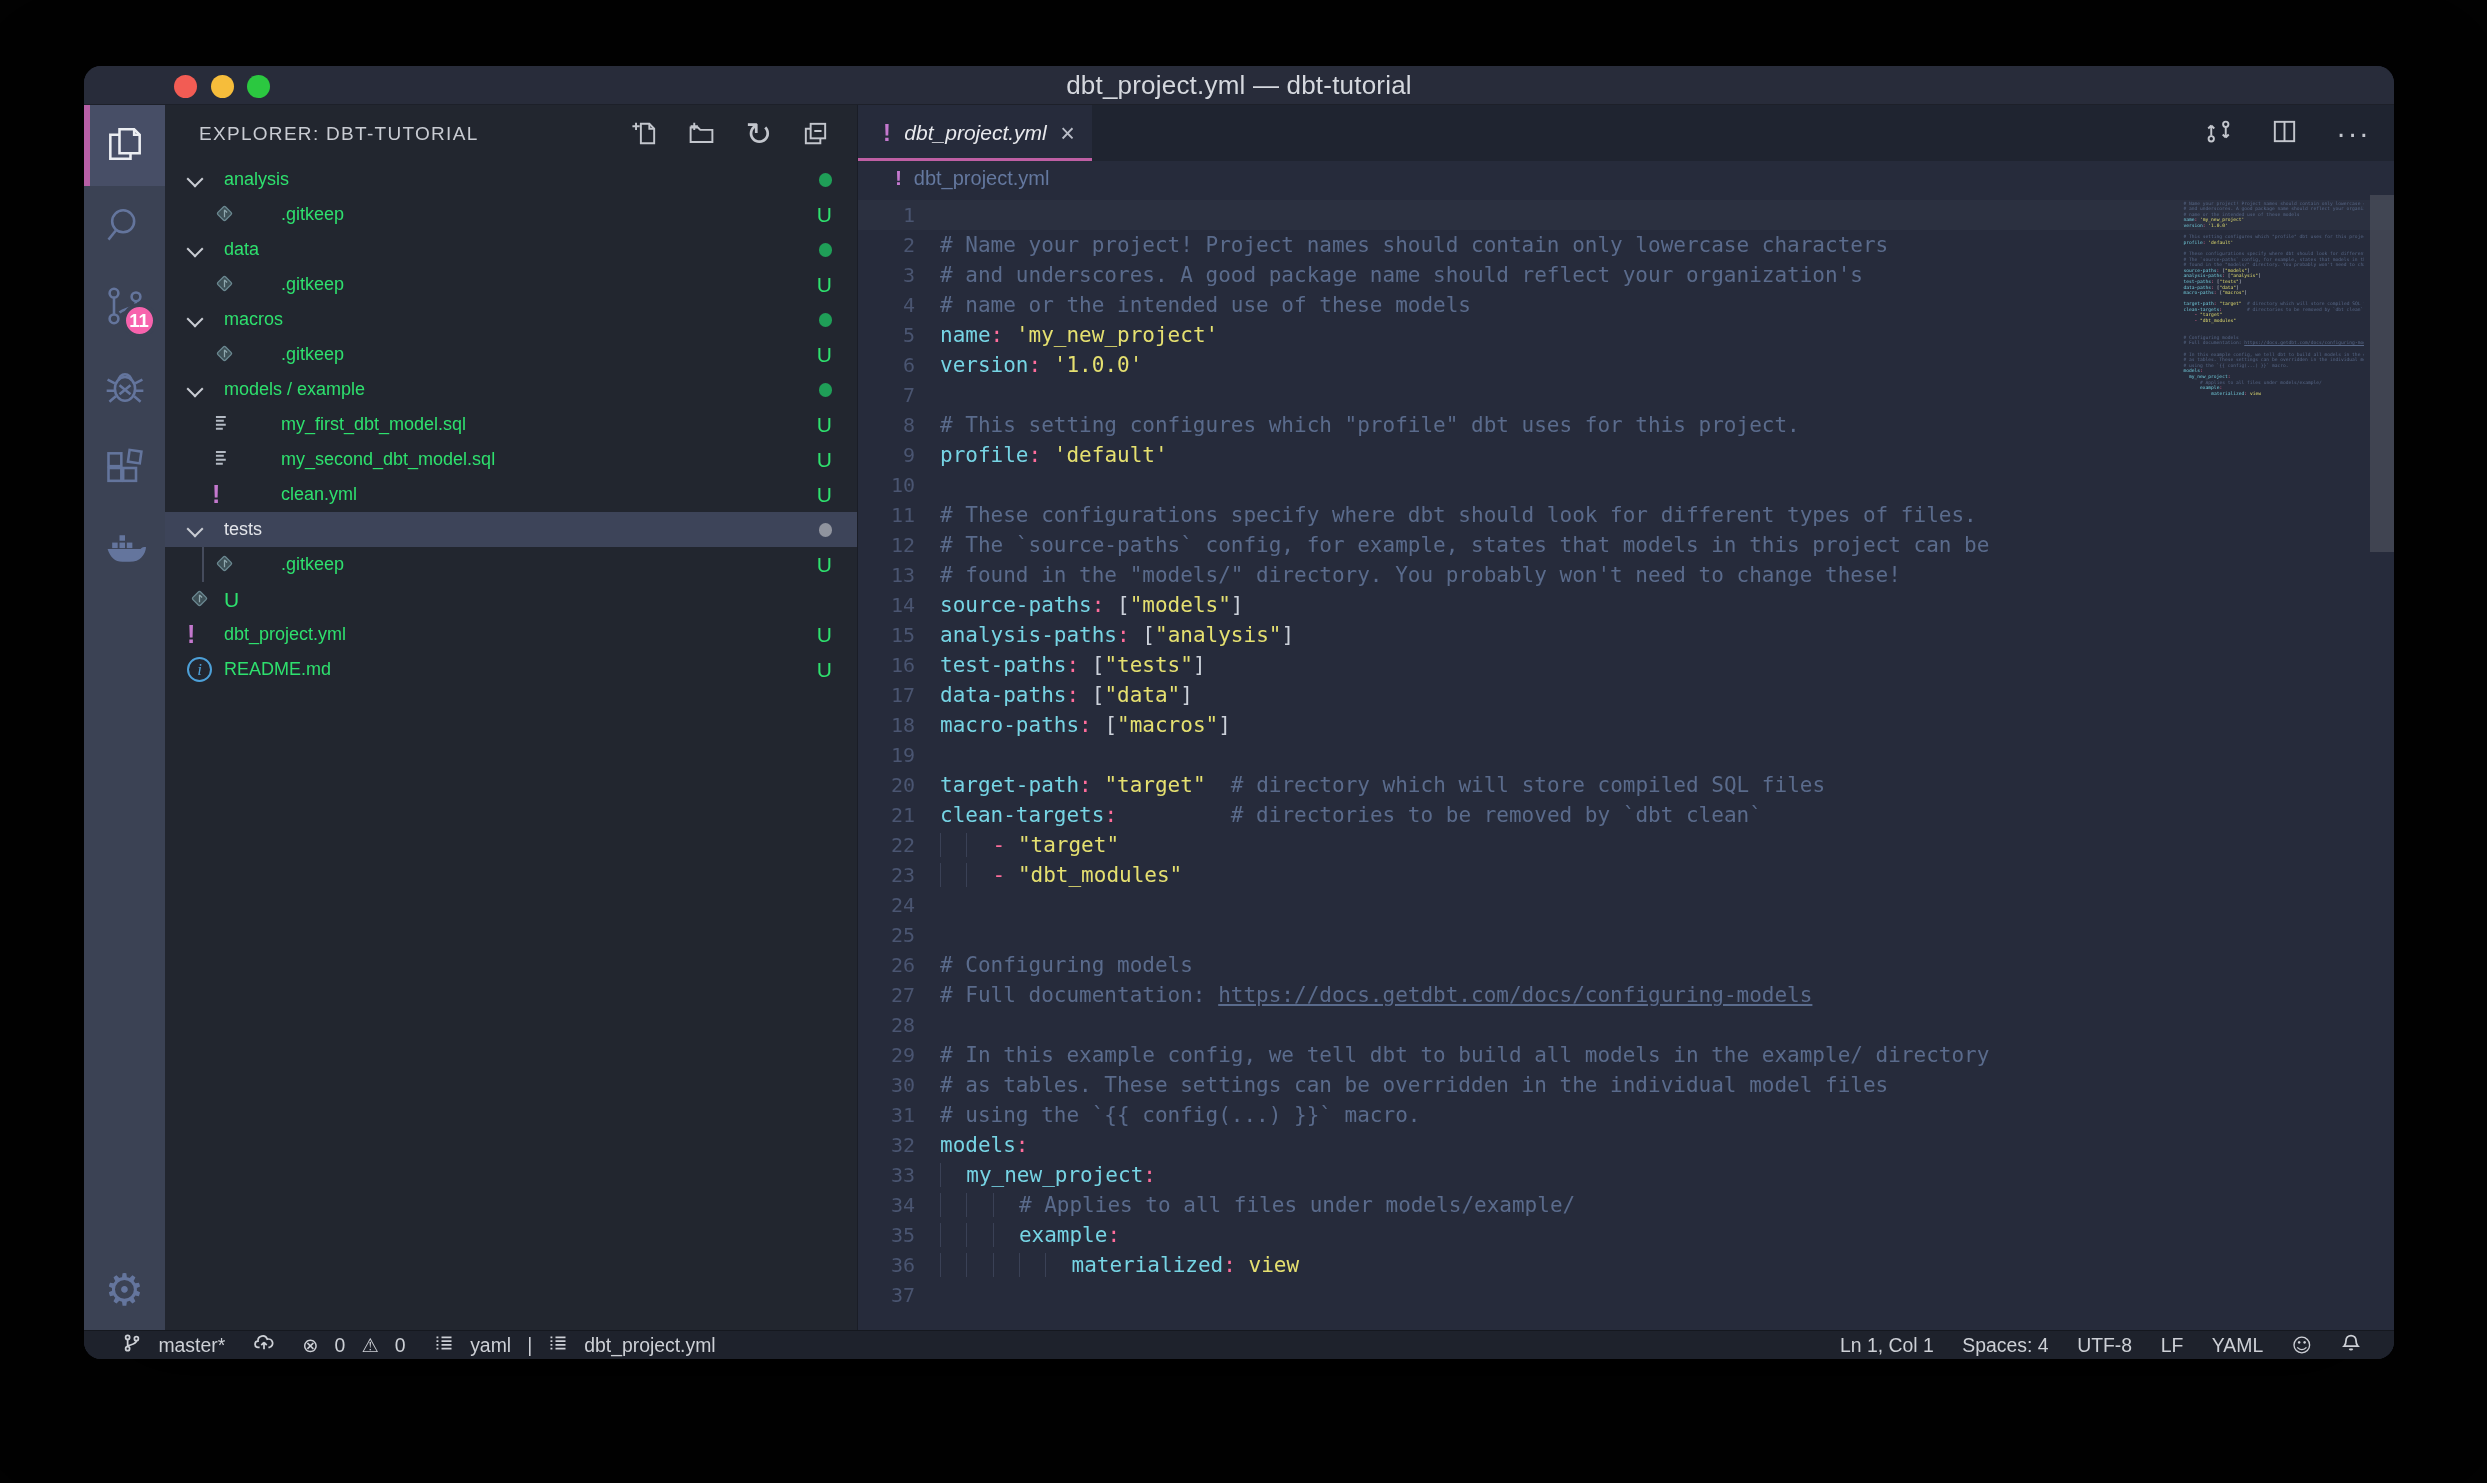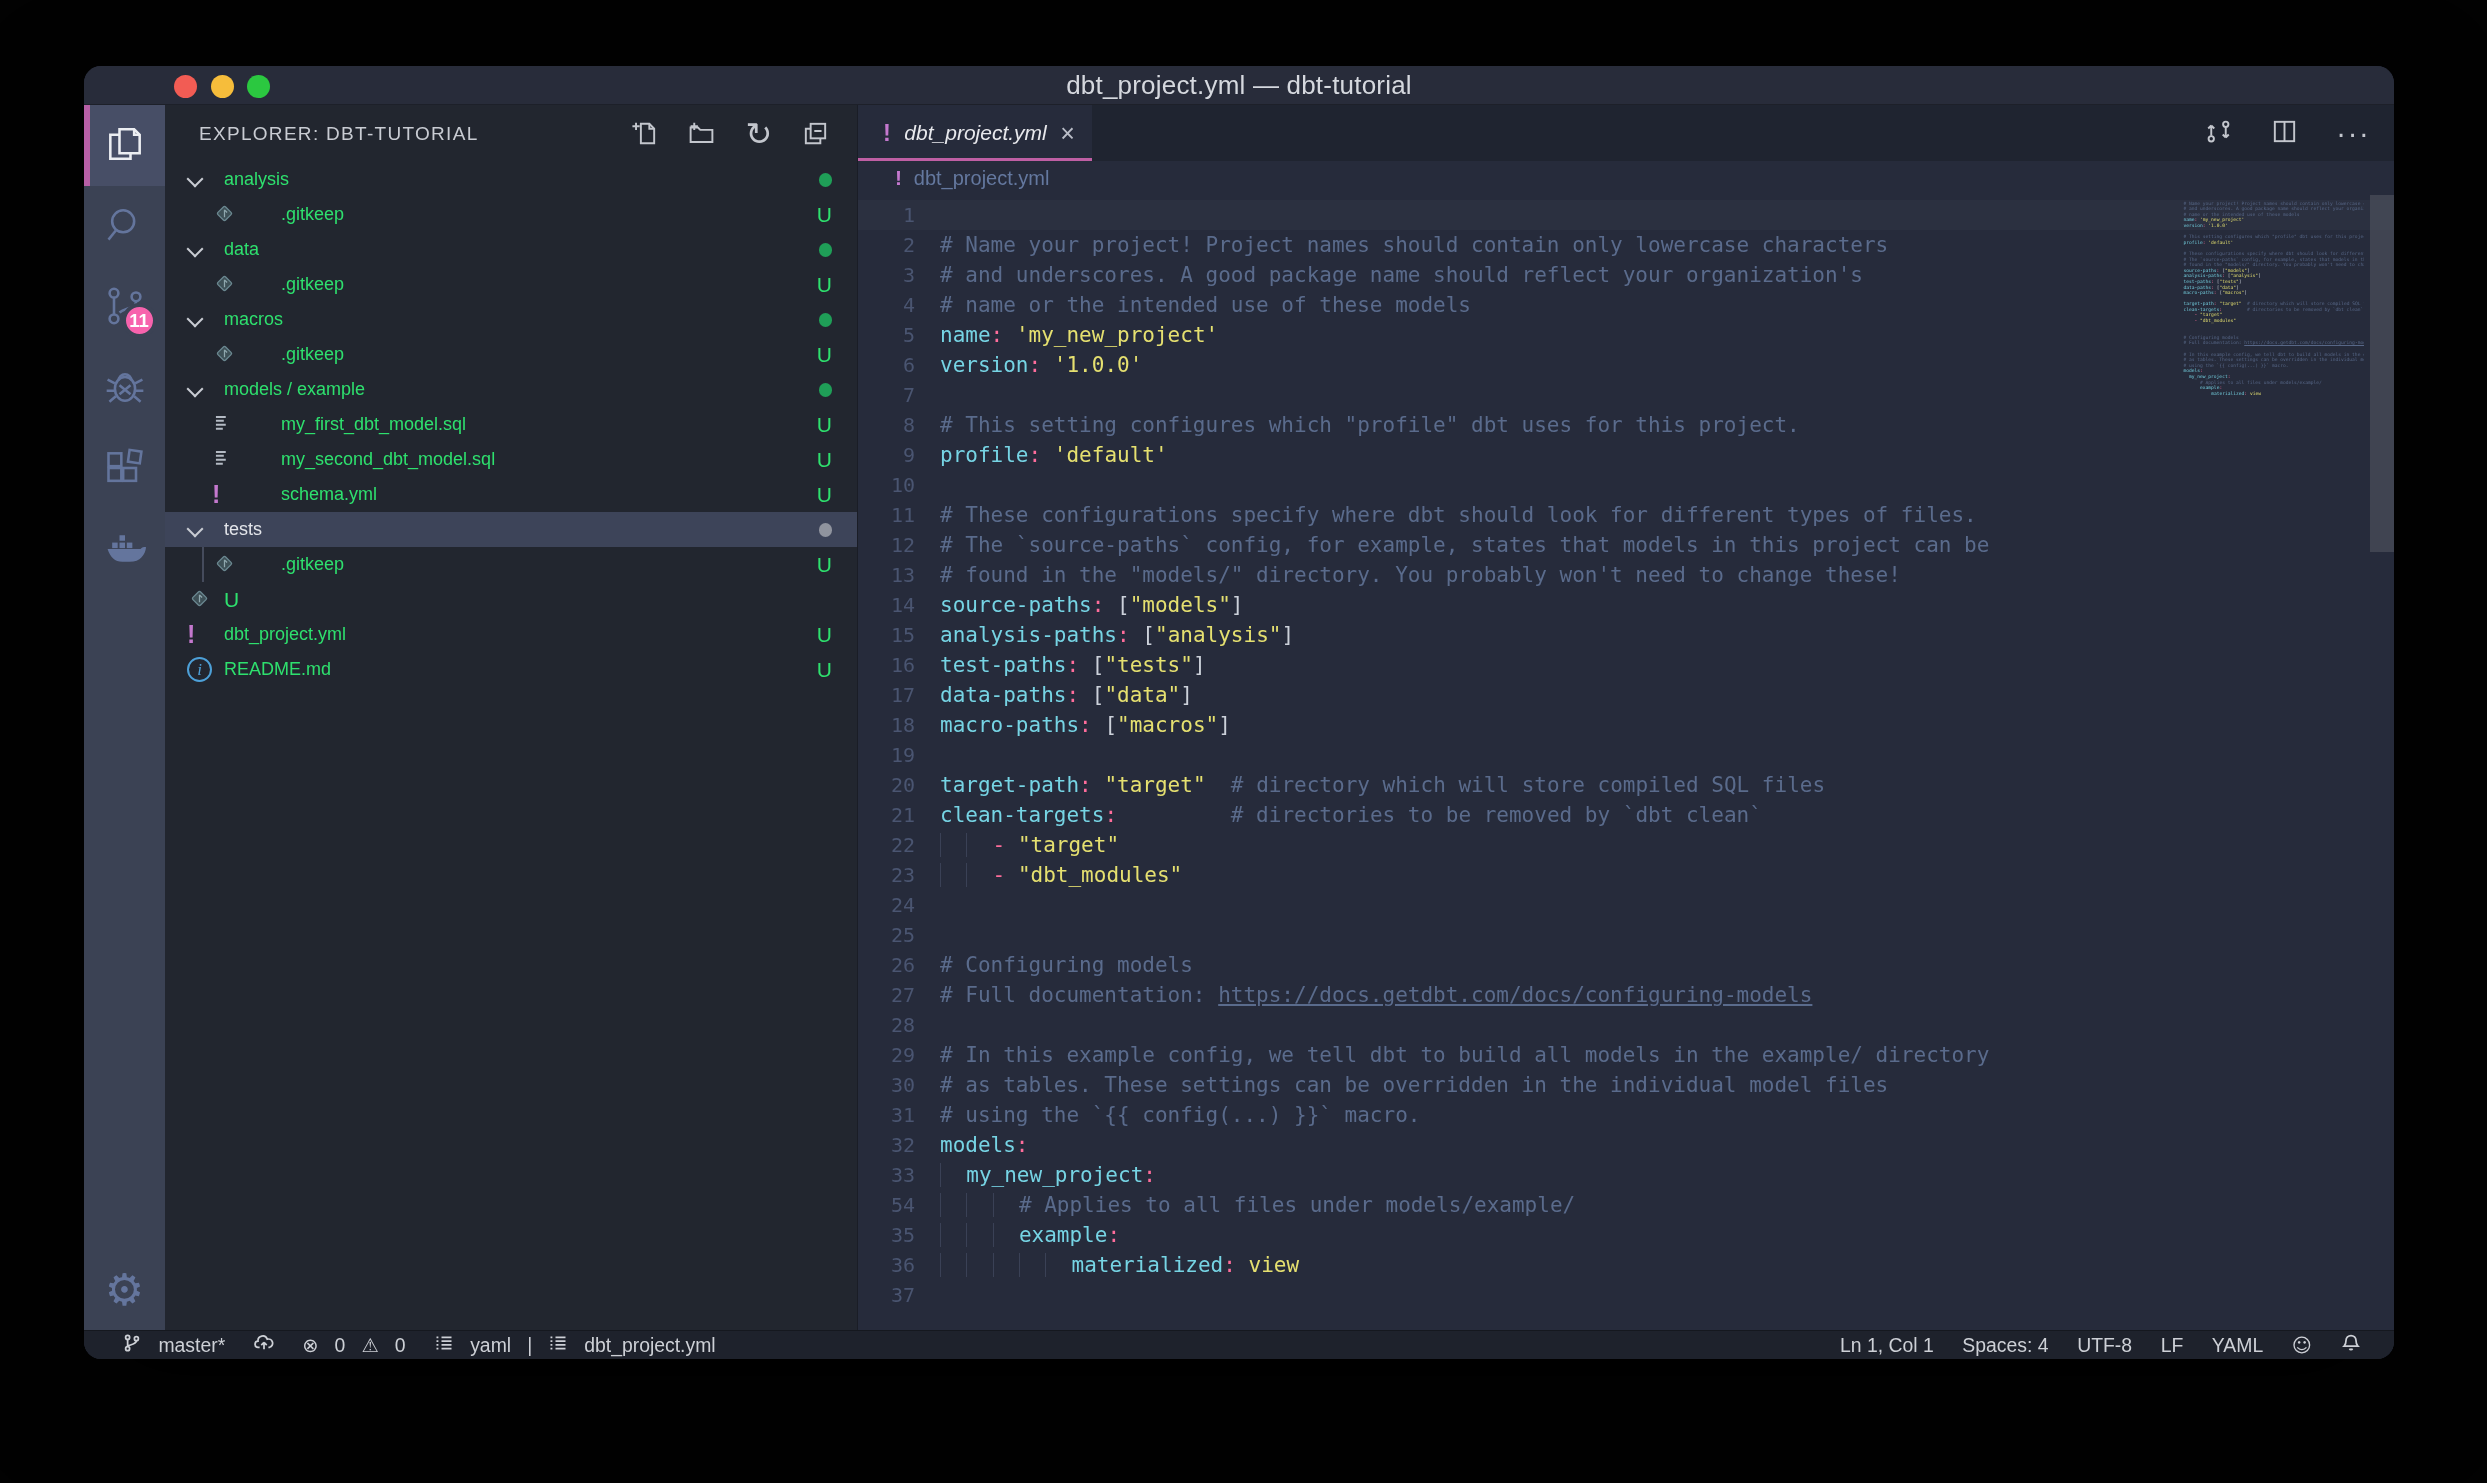--- a/index.html
+++ b/index.html
@@ -294,21 +294,21 @@
                   <path d="M4 6h10M4 10h8M4 14h10M4 18h7" stroke="#b4bac4" stroke-width="2" fill="none"></path>
                 </svg></span>
             </span>
             <span class="tree-label">my_second_dbt_model.sql</span>
             <span class="tree-badge"><span>U</span></span>
           </div>
           <div class="tree-row child">
             <span class="tw">
               <span class="gi-warn">!</span>
             </span>
-            <span class="tree-label">schema.yml</span>
+            <span class="tree-label">clean.yml</span>
             <span class="tree-badge"><span>U</span></span>
           </div>
           <div class="tree-row selected">
             <span class="tw">
               <span class="chev"></span>
             </span>
             <span class="tree-label">tests</span>
             <span class="tree-badge"><span class="dot gray"></span></span>
           </div>
           <div class="tree-row child">
@@ -407,21 +407,21 @@
             <div class="code-line"><span class="ln">24</span><span class="lc"></span></div>
             <div class="code-line"><span class="ln">25</span><span class="lc"></span></div>
             <div class="code-line"><span class="ln">26</span><span class="lc"><span class="tok-cm"># Configuring models</span></span></div>
             <div class="code-line"><span class="ln">27</span><span class="lc"><span class="tok-cm"># Full documentation: </span><span class="tok-lnk">https://docs.getdbt.com/docs/configuring-models</span></span></div>
             <div class="code-line"><span class="ln">28</span><span class="lc"></span></div>
             <div class="code-line"><span class="ln">29</span><span class="lc"><span class="tok-cm"># In this example config, we tell dbt to build all models in the example/ directory</span></span></div>
             <div class="code-line"><span class="ln">30</span><span class="lc"><span class="tok-cm"># as tables. These settings can be overridden in the individual model files</span></span></div>
             <div class="code-line"><span class="ln">31</span><span class="lc"><span class="tok-cm"># using the `{{ config(...) }}` macro.</span></span></div>
             <div class="code-line"><span class="ln">32</span><span class="lc"><span class="tok-key">models</span><span class="tok-pun">:</span></span></div>
             <div class="code-line"><span class="ln">33</span><span class="lc"><span class="tok-ig">  </span><span class="tok-key">my_new_project</span><span class="tok-pun">:</span></span></div>
-            <div class="code-line"><span class="ln">54</span><span class="lc"><span class="tok-ig">  </span><span class="tok-ig">  </span><span class="tok-ig">  </span><span class="tok-cm"># Applies to all files under models/example/</span></span></div>
+            <div class="code-line"><span class="ln">34</span><span class="lc"><span class="tok-ig">  </span><span class="tok-ig">  </span><span class="tok-ig">  </span><span class="tok-cm"># Applies to all files under models/example/</span></span></div>
             <div class="code-line"><span class="ln">35</span><span class="lc"><span class="tok-ig">  </span><span class="tok-ig">  </span><span class="tok-ig">  </span><span class="tok-key">example</span><span class="tok-pun">:</span></span></div>
             <div class="code-line"><span class="ln">36</span><span class="lc"><span class="tok-ig">  </span><span class="tok-ig">  </span><span class="tok-ig">  </span><span class="tok-ig">  </span><span class="tok-ig">  </span><span class="tok-key">materialized</span><span class="tok-pun">:</span><span class="tok-txt"> </span><span class="tok-str">view</span></span></div>
             <div class="code-line"><span class="ln">37</span><span class="lc"></span></div>
           </div>
         <div class="minimap"><div class="code-line"><span class="lc"></span></div><div class="code-line"><span class="lc"><span class="tok-cm"># Name your project! Project names should contain only lowercase characters</span></span></div><div class="code-line"><span class="lc"><span class="tok-cm"># and underscores. A good package name should reflect your organization's</span></span></div><div class="code-line"><span class="lc"><span class="tok-cm"># name or the intended use of these models</span></span></div><div class="code-line"><span class="lc"><span class="tok-key">name</span><span class="tok-pun">:</span><span class="tok-txt"> </span><span class="tok-str">'my_new_project'</span></span></div><div class="code-line"><span class="lc"><span class="tok-key">version</span><span class="tok-pun">:</span><span class="tok-txt"> </span><span class="tok-str">'1.0.0'</span></span></div><div class="code-line"><span class="lc"></span></div><div class="code-line"><span class="lc"><span class="tok-cm"># This setting configures which "profile" dbt uses for this project.</span></span></div><div class="code-line"><span class="lc"><span class="tok-key">profile</span><span class="tok-pun">:</span><span class="tok-txt"> </span><span class="tok-str">'default'</span></span></div><div class="code-line"><span class="lc"></span></div><div class="code-line"><span class="lc"><span class="tok-cm"># These configurations specify where dbt should look for different types of files.</span></span></div><div class="code-line"><span class="lc"><span class="tok-cm"># The `source-paths` config, for example, states that models in this project can be</span></span></div><div class="code-line"><span class="lc"><span class="tok-cm"># found in the "models/" directory. You probably won't need to change these!</span></span></div><div class="code-line"><span class="lc"><span class="tok-key">source-paths</span><span class="tok-pun">:</span><span class="tok-txt"> </span><span class="tok-brk">[</span><span class="tok-str">"models"</span><span class="tok-brk">]</span></span></div><div class="code-line"><span class="lc"><span class="tok-key">analysis-paths</span><span class="tok-pun">:</span><span class="tok-txt"> </span><span class="tok-brk">[</span><span class="tok-str">"analysis"</span><span class="tok-brk">]</span></span></div><div class="code-line"><span class="lc"><span class="tok-key">test-paths</span><span class="tok-pun">:</span><span class="tok-txt"> </span><span class="tok-brk">[</span><span class="tok-str">"tests"</span><span class="tok-brk">]</span></span></div><div class="code-line"><span class="lc"><span class="tok-key">data-paths</span><span class="tok-pun">:</span><span class="tok-txt"> </span><span class="tok-brk">[</span><span class="tok-str">"data"</span><span class="tok-brk">]</span></span></div><div class="code-line"><span class="lc"><span class="tok-key">macro-paths</span><span class="tok-pun">:</span><span class="tok-txt"> </span><span class="tok-brk">[</span><span class="tok-str">"macros"</span><span class="tok-brk">]</span></span></div><div class="code-line"><span class="lc"></span></div><div class="code-line"><span class="lc"><span class="tok-key">target-path</span><span class="tok-pun">:</span><span class="tok-txt"> </span><span class="tok-str">"target"</span><span class="tok-txt">  </span><span class="tok-cm"># directory which will store compiled SQL files</span></span></div><div class="code-line"><span class="lc"><span class="tok-key">clean-targets</span><span class="tok-pun">:</span><span class="tok-txt">         </span><span class="tok-cm"># directories to be removed by `dbt clean`</span></span></div><div class="code-line"><span class="lc"><span class="tok-ig">  </span><span class="tok-ig">  </span><span class="tok-pun">-</span><span class="tok-txt"> </span><span class="tok-str">"target"</span></span></div><div class="code-line"><span class="lc"><span class="tok-ig">  </span><span class="tok-ig">  </span><span class="tok-pun">-</span><span class="tok-txt"> </span><span class="tok-str">"dbt_modules"</span></span></div><div class="code-line"><span class="lc"></span></div><div class="code-line"><span class="lc"></span></div><div class="code-line"><span class="lc"><span class="tok-cm"># Configuring models</span></span></div><div class="code-line"><span class="lc"><span class="tok-cm"># Full documentation: </span><span class="tok-lnk">https://docs.getdbt.com/docs/configuring-models</span></span></div><div class="code-line"><span class="lc"></span></div><div class="code-line"><span class="lc"><span class="tok-cm"># In this example config, we tell dbt to build all models in the example/ directory</span></span></div><div class="code-line"><span class="lc"><span class="tok-cm"># as tables. These settings can be overridden in the individual model files</span></span></div><div class="code-line"><span class="lc"><span class="tok-cm"># using the `{{ config(...) }}` macro.</span></span></div><div class="code-line"><span class="lc"><span class="tok-key">models</span><span class="tok-pun">:</span></span></div><div class="code-line"><span class="lc"><span class="tok-ig">  </span><span class="tok-key">my_new_project</span><span class="tok-pun">:</span></span></div><div class="code-line"><span class="lc"><span class="tok-ig">  </span><span class="tok-ig">  </span><span class="tok-ig">  </span><span class="tok-cm"># Applies to all files under models/example/</span></span></div><div class="code-line"><span class="lc"><span class="tok-ig">  </span><span class="tok-ig">  </span><span class="tok-ig">  </span><span class="tok-key">example</span><span class="tok-pun">:</span></span></div><div class="code-line"><span class="lc"><span class="tok-ig">  </span><span class="tok-ig">  </span><span class="tok-ig">  </span><span class="tok-ig">  </span><span class="tok-ig">  </span><span class="tok-key">materialized</span><span class="tok-pun">:</span><span class="tok-txt"> </span><span class="tok-str">view</span></span></div><div class="code-line"><span class="lc"></span></div></div>
         <div class="scrollbar-thumb"></div>
       </div>
     </div>
   </div>
 

